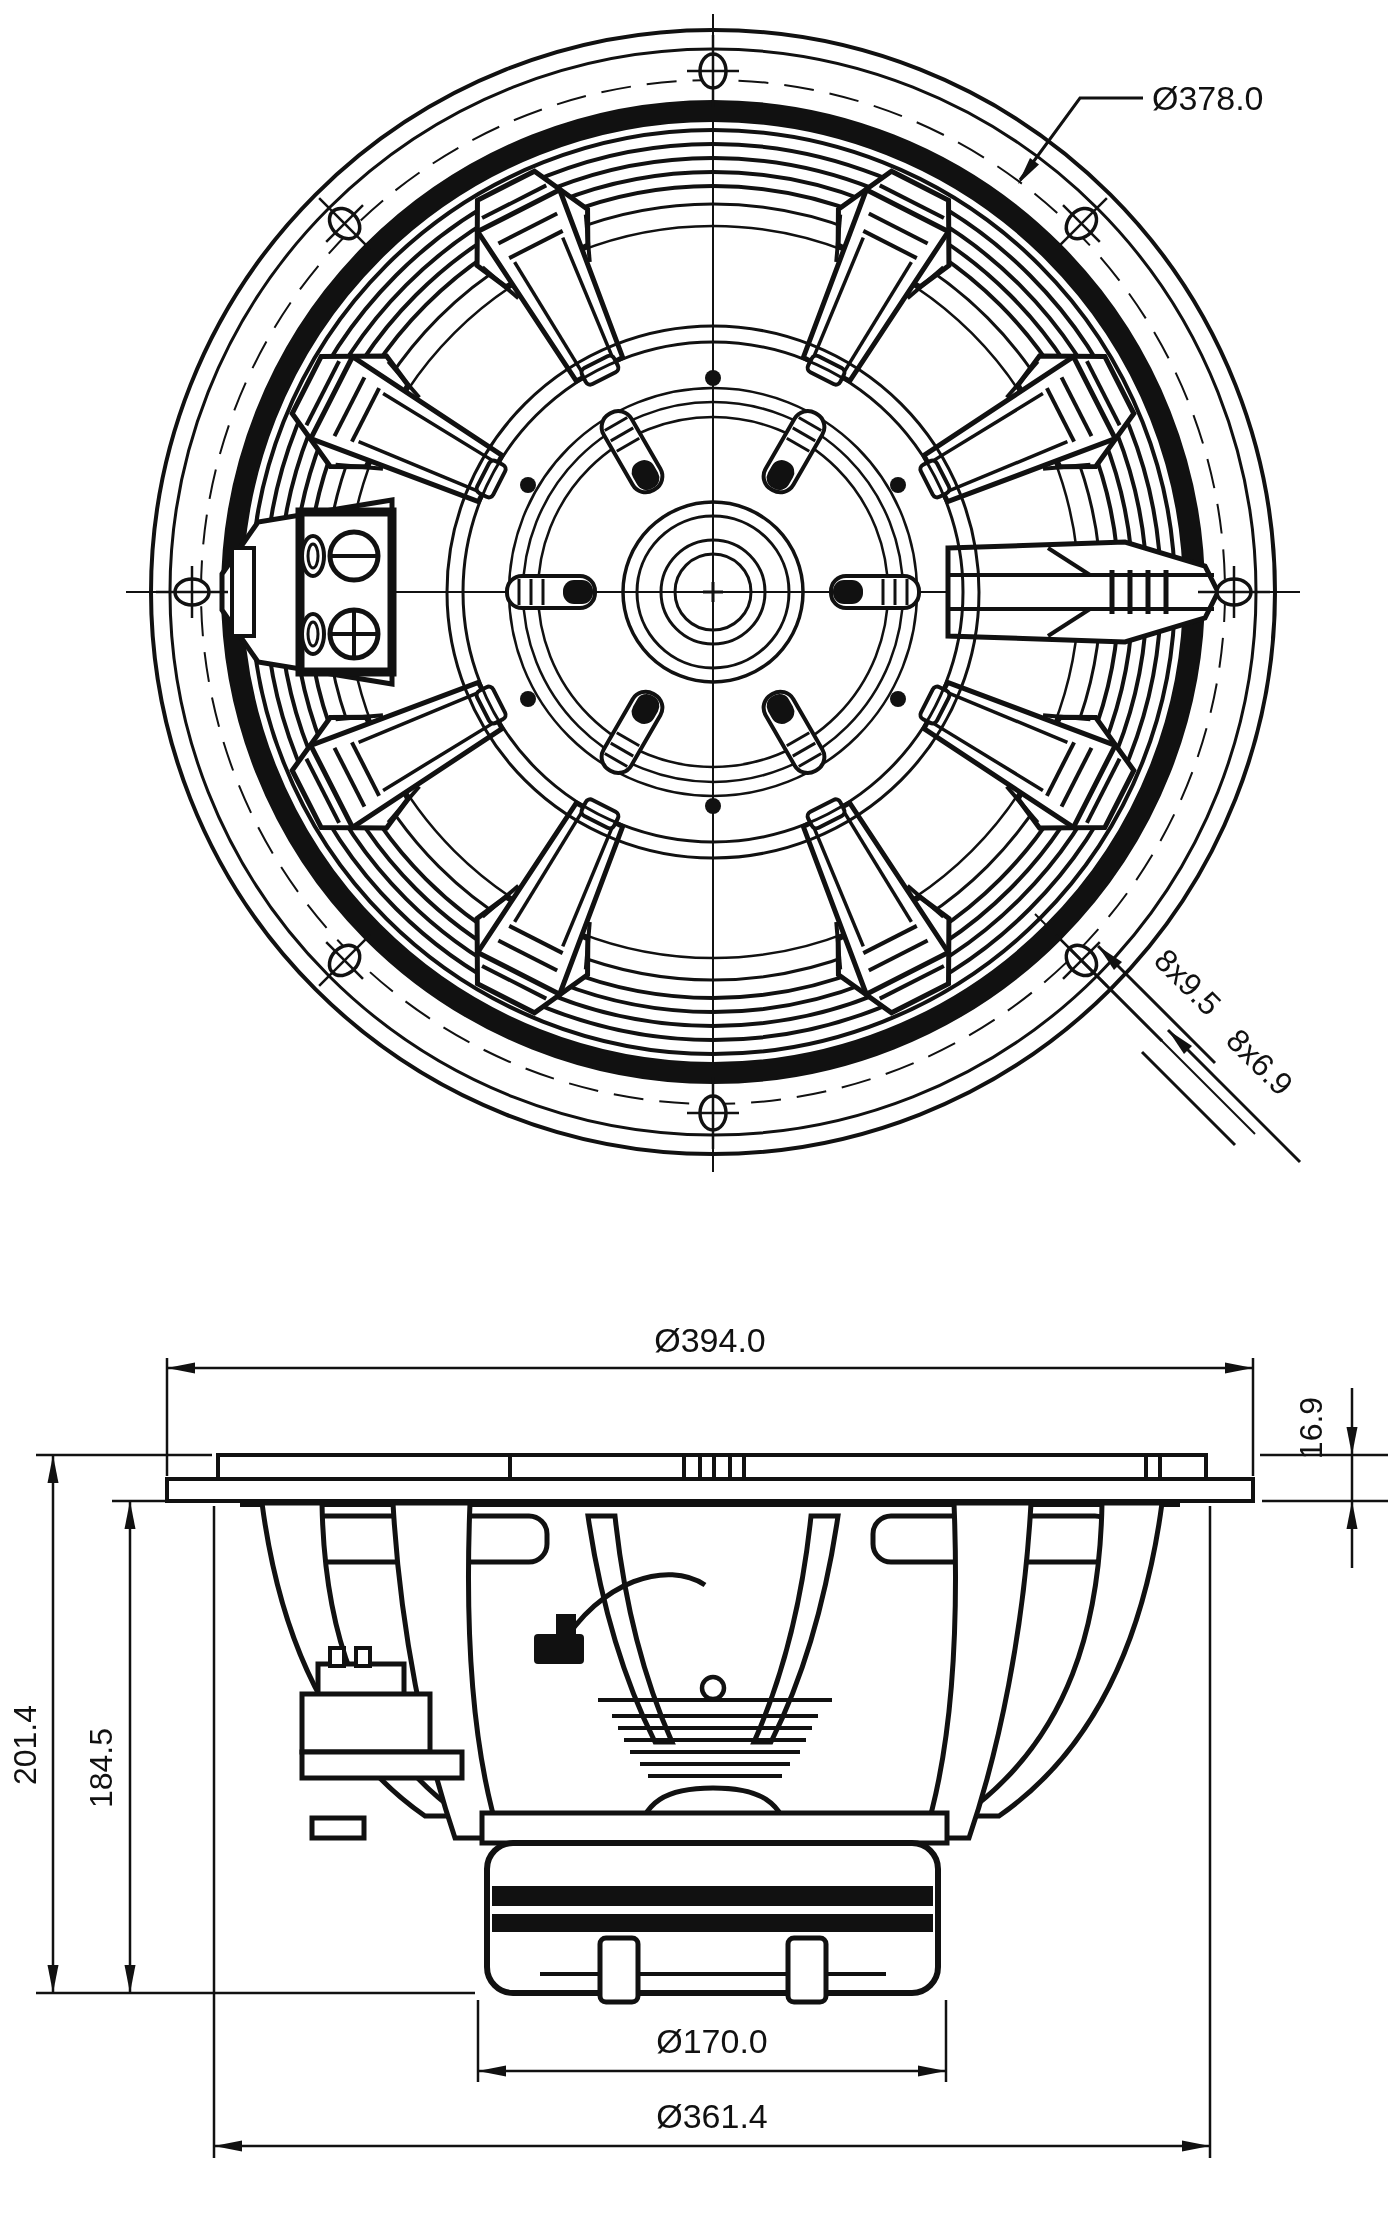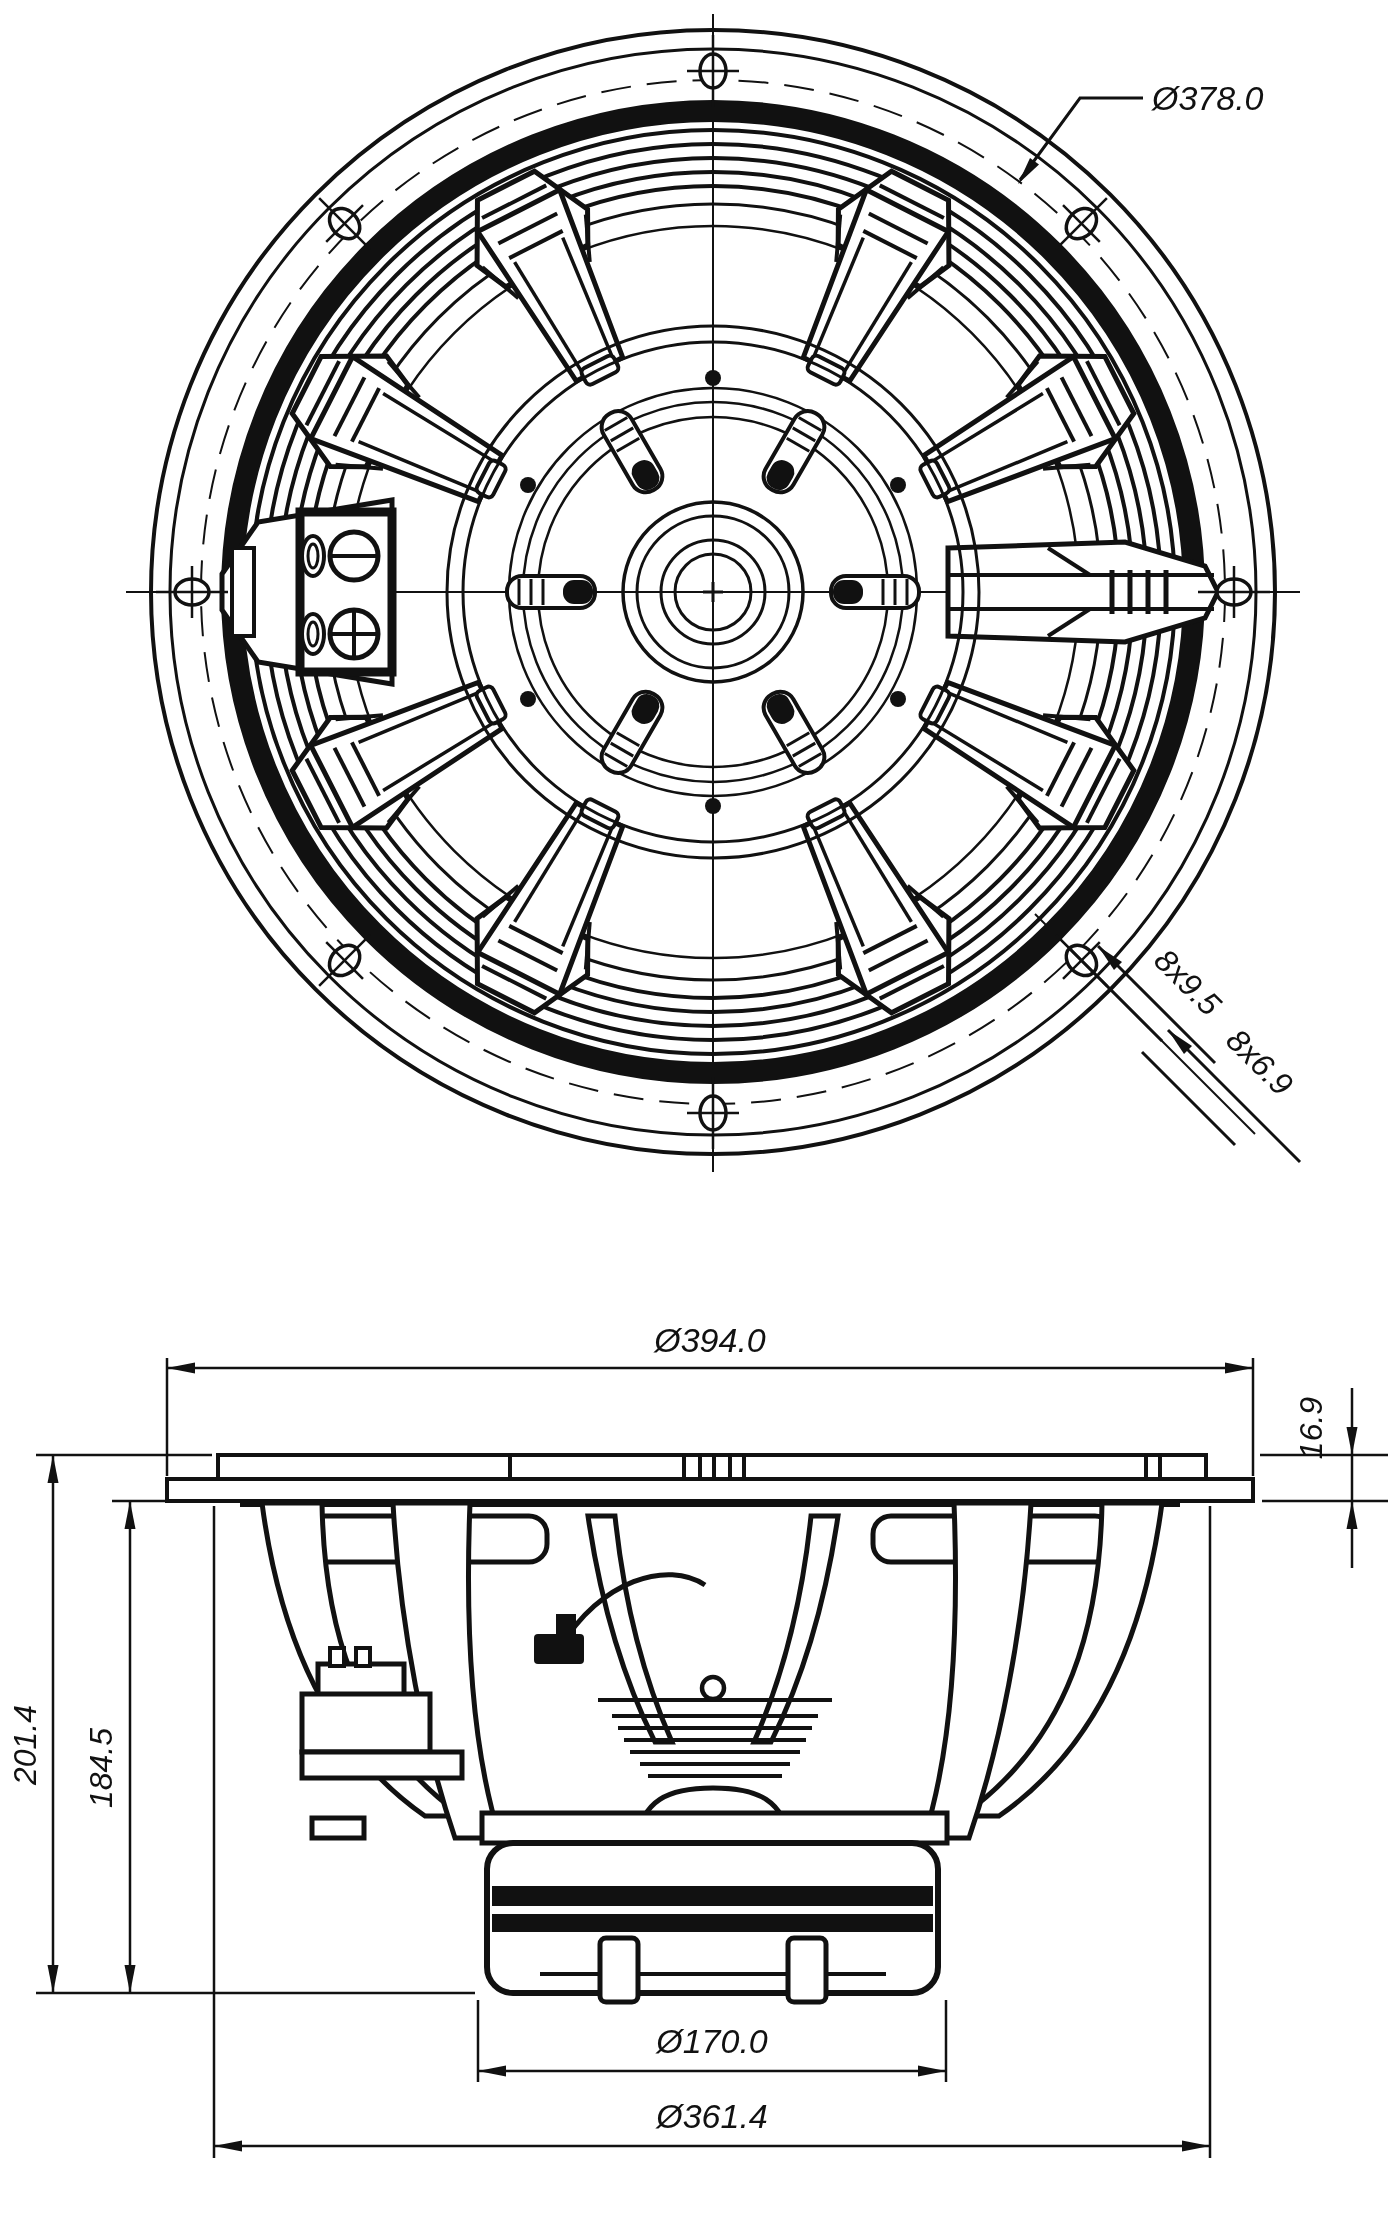--- a/index.html
+++ b/index.html
@@ -1,16 +1,16 @@
 <!DOCTYPE html>
 <html><head>
 <meta charset="utf-8">
 <style>
   html,body{margin:0;padding:0;background:#ffffff;}
-  .stage{width:1392px;height:2216px;position:relative;background:#bef264;font-style:italic;}
+  .stage{width:1392px;height:2216px;position:relative;background:#bef264;}
   svg text{font-family:"Liberation Sans","DejaVu Sans",sans-serif;fill:#111;}
   .dim-label{font-size:34px;}
   .dim-label-sm{font-size:32px;}
 </style>
 </head>
 <body>
 
 <div class="stage">
 <svg width="1392" height="2216" viewBox="0 0 1392 2216" xmlns="http://www.w3.org/2000/svg">
 

